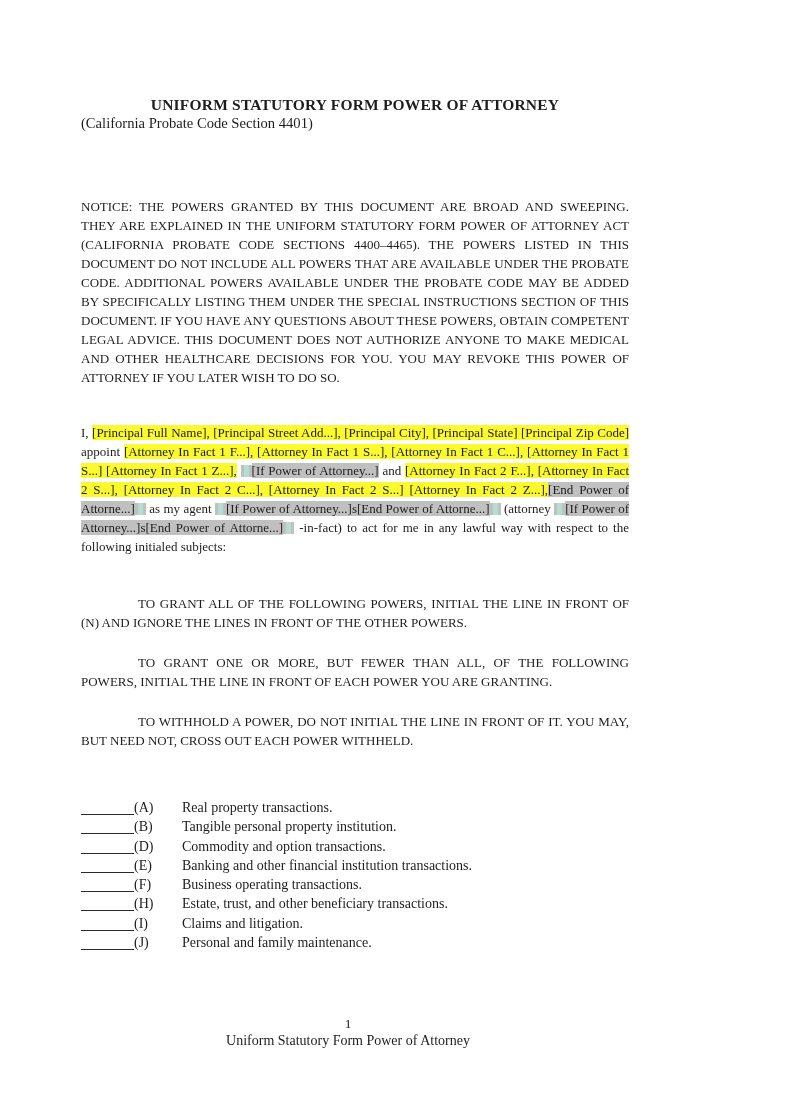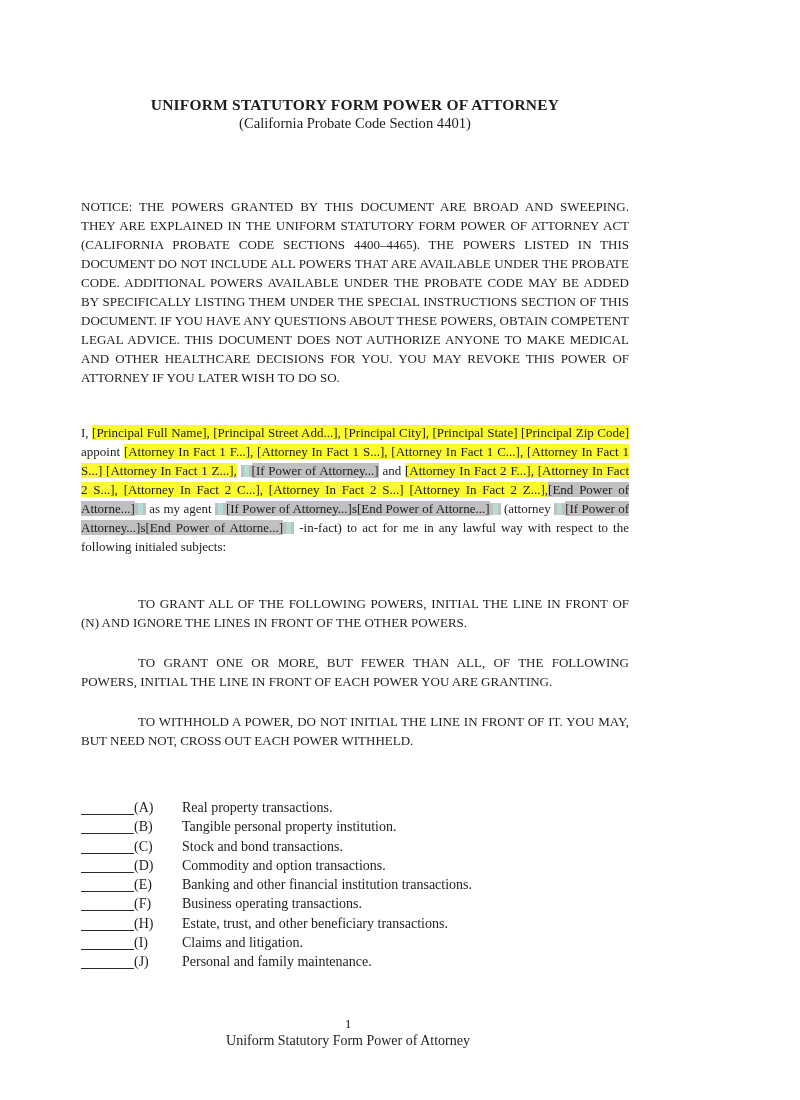--- a/index.html
+++ b/index.html
@@ -23,21 +23,21 @@
     margin: 0;
     font-size: 15.5px;
     font-weight: bold;
     text-align: center;
     line-height: 19px;
     letter-spacing: 0.2px;
   }
   .doc-subtitle {
     margin: 0;
     font-size: 14.6px;
-    text-align: center;
+    text-align: left;
     line-height: 19px;
   }
   p { margin: 0; font-size: 13px; line-height: 19px; }
   .just { text-align: justify; }
   .notice { margin-top: 64px; }
   .appointment { margin-top: 36px; }
   .instr { text-indent: 57px; }
   .instr-first { margin-top: 38px; }
   .instr-next { margin-top: 21px; }
   .hl-y { background: var(--hl-yellow); }
@@ -82,21 +82,20 @@
 
     <p class="appointment just"><span class="txt">I, </span><span class="hl-y">[Principal Full Name], [Principal Street Add...], [Principal City], [Principal State] [Principal Zip Code]</span><span class="txt"> appoint </span><span class="hl-y">[Attorney In Fact 1 F...], [Attorney In Fact 1 S...], [Attorney In Fact 1 C...], [Attorney In Fact 1 S...] [Attorney In Fact 1 Z...],</span><span class="txt"> </span><span class="mk"></span><span class="hl-g">[If Power of Attorney...]</span><span class="txt"> and </span><span class="hl-y">[Attorney In Fact 2 F...], [Attorney In Fact 2 S...], [Attorney In Fact 2 C...], [Attorney In Fact 2 S...] [Attorney In Fact 2 Z...],</span><span class="hl-g">[End Power of Attorne...]</span><span class="mk"></span><span class="txt"> as my agent </span><span class="mk"></span><span class="hl-g">[If Power of Attorney...]s[End Power of</span><span class="hl-g"> Attorne...]</span><span class="mk"></span><span class="txt"> (attorney </span><span class="mk"></span><span class="hl-g">[If Power of Attorney...]s[End Power of Attorne...]</span><span class="mk"></span><span class="txt"> -in-fact) to act for me in any lawful way with respect to the following initialed subjects:</span></p>
 
     <p class="instr instr-first just">TO GRANT ALL OF THE FOLLOWING POWERS, INITIAL THE LINE IN FRONT OF (N) AND IGNORE THE LINES IN FRONT OF THE OTHER POWERS.</p>
     <p class="instr instr-next just">TO GRANT ONE OR MORE, BUT FEWER THAN ALL, OF THE FOLLOWING POWERS, INITIAL THE LINE IN FRONT OF EACH POWER YOU ARE GRANTING.</p>
     <p class="instr instr-next just">TO WITHHOLD A POWER, DO NOT INITIAL THE LINE IN FRONT OF IT. YOU MAY, BUT NEED NOT, CROSS OUT EACH POWER WITHHELD.</p>
 
     <div class="powers">
         <div class="power-row"><span class="blank"></span><span class="letter">(A)</span><span class="plabel">Real property transactions.</span></div>
         <div class="power-row"><span class="blank"></span><span class="letter">(B)</span><span class="plabel">Tangible personal property institution.</span></div>
-        <div class="power-row"><span class="blank"></span><span class="letter">(C)</span><span class="plabel">Stock and bond transactions.</span></div>
         <div class="power-row"><span class="blank"></span><span class="letter">(D)</span><span class="plabel">Commodity and option transactions.</span></div>
         <div class="power-row"><span class="blank"></span><span class="letter">(E)</span><span class="plabel">Banking and other financial institution transactions.</span></div>
         <div class="power-row"><span class="blank"></span><span class="letter">(F)</span><span class="plabel">Business operating transactions.</span></div>
         <div class="power-row"><span class="blank"></span><span class="letter">(H)</span><span class="plabel">Estate, trust, and other beneficiary transactions.</span></div>
         <div class="power-row"><span class="blank"></span><span class="letter">(I)</span><span class="plabel">Claims and litigation.</span></div>
         <div class="power-row"><span class="blank"></span><span class="letter">(J)</span><span class="plabel">Personal and family maintenance.</span></div>
       </div>
 
   </div>
 

